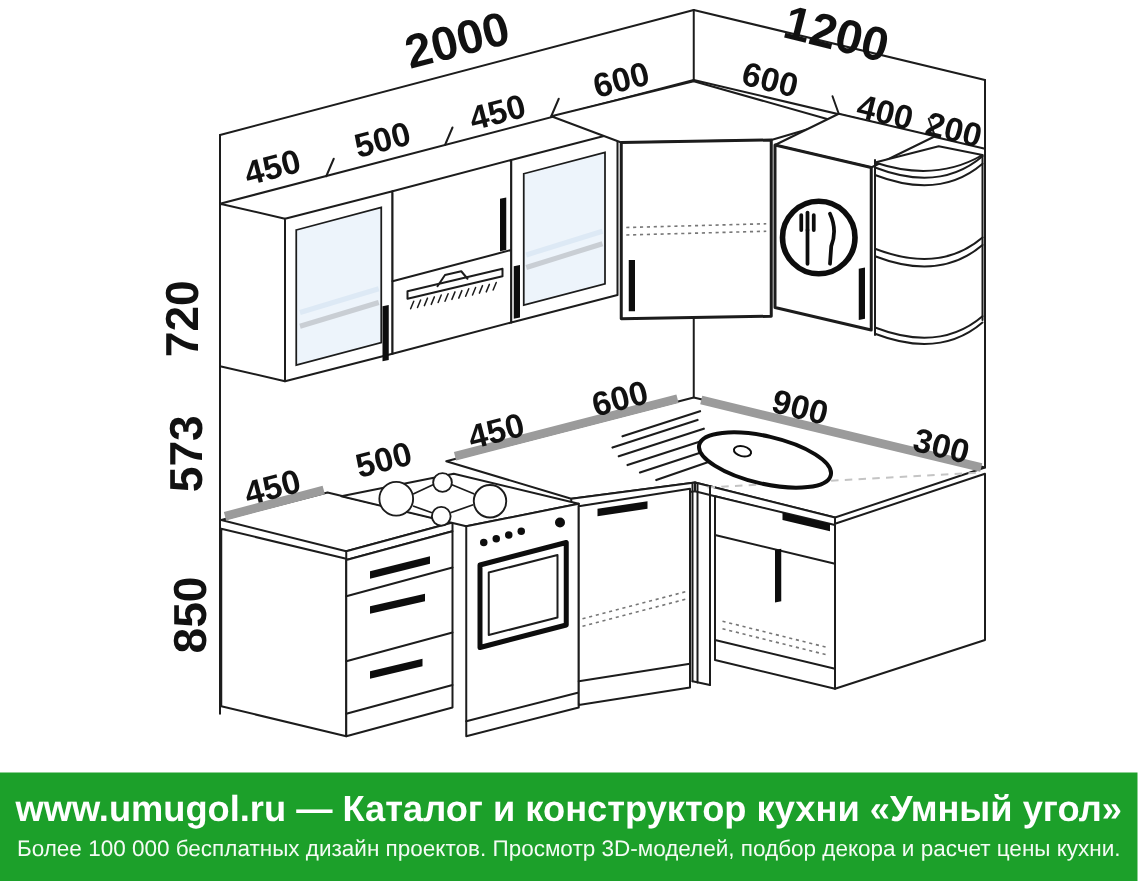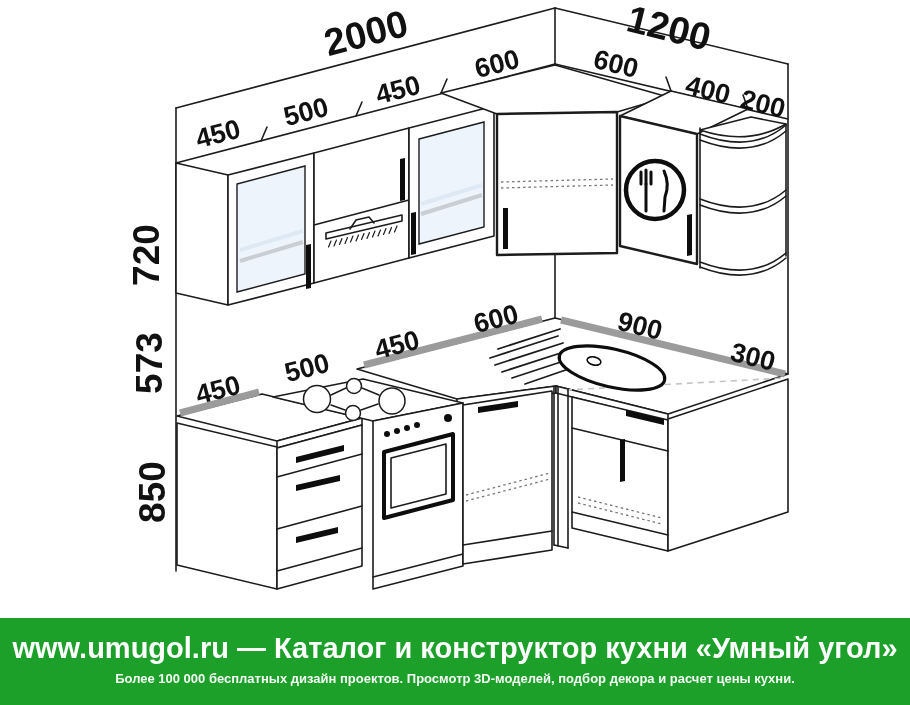--- a/index.html
+++ b/index.html
@@ -3,21 +3,21 @@
 <meta charset="utf-8">
 <style>
   html,body{margin:0;padding:0;}
   body{width:910px;height:705px;overflow:hidden;background:#ffffff;
        font-family:"Liberation Sans","DejaVu Sans",sans-serif;}
   .stage{position:relative;width:910px;height:705px;display:flex;flex-direction:column;}
   .drawing{width:910px;height:618px;display:block;background:#ffffff;}
   .footer{width:910px;height:87px;box-sizing:border-box;display:flex;flex-direction:column;
           align-items:center;justify-content:center;gap:2px;}
   .footer-title{color:#ffffff;font-weight:bold;font-size:29px;line-height:33px;letter-spacing:0;}
-  .footer-subtitle{color:#f4fbf4;font-weight:bold;font-size:13px;line-height:24px;}
+  .footer-subtitle{color:#f4fbf4;font-weight:normal;font-size:18px;line-height:24px;}
   .dim-label{font-weight:bold;fill:#111111;}
   
   .ln{stroke:#1c1c1c;stroke-width:1.6;fill:none;stroke-linecap:round;stroke-linejoin:round;}
   .face{stroke:#1c1c1c;stroke-width:1.6;fill:#ffffff;stroke-linejoin:round;}
   .face2{stroke:#1c1c1c;stroke-width:2.4;fill:#ffffff;stroke-linejoin:round;}
   .glass{stroke:#1c1c1c;stroke-width:1.4;fill:#edf4fb;}
   .blk{fill:#0d0d0d;stroke:none;}
   .gray{stroke:#9b9b9b;stroke-width:7;fill:none;}
   .dot{stroke:#777777;stroke-width:1.3;fill:none;stroke-dasharray:2.5,3;}
   .dash{stroke:#c4c4c4;stroke-width:1.6;fill:none;stroke-dasharray:6,5;}

